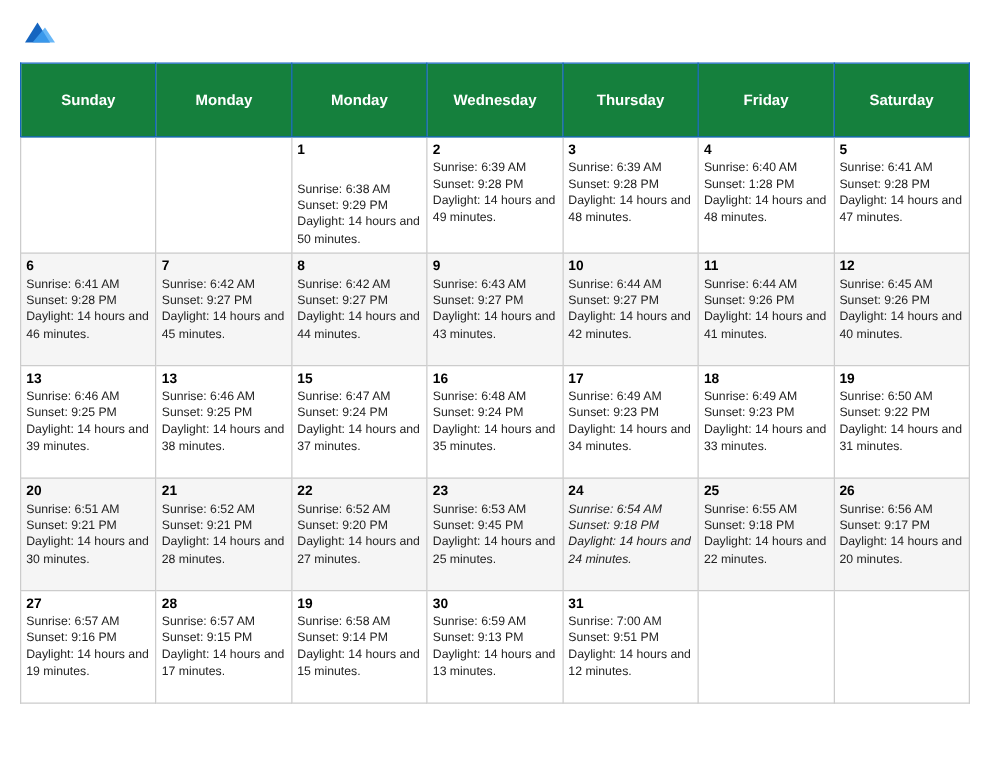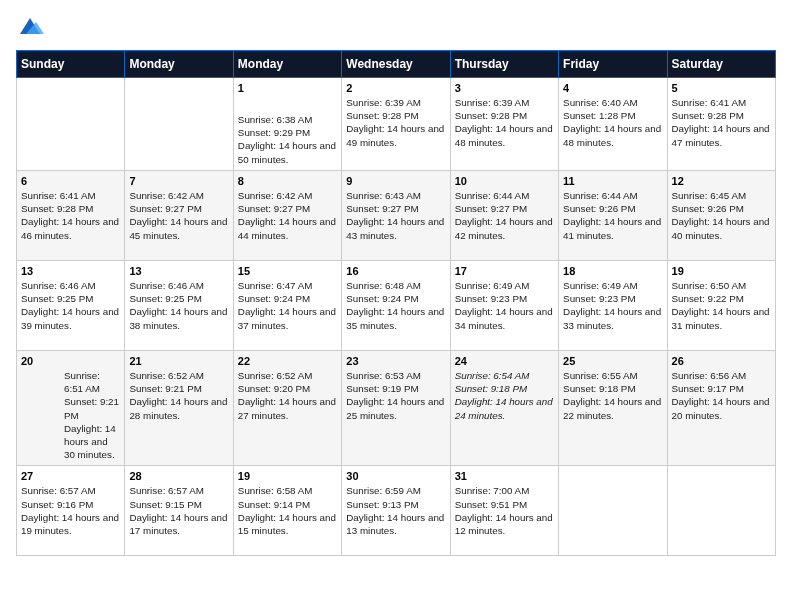--- a/index.html
+++ b/index.html
@@ -48,24 +48,24 @@
     .location-title {
       font-size: 14px;
       color: #444;
     }
     table {
       width: 100%;
       border-collapse: collapse;
       font-size: 10.5px;
     }
     thead tr th {
-      background-color: #0f172a;
+      background-color: #15803d;
       color: #fff;
-      padding: 6px 4px;
-      text-align: left;
+      padding: 22px 4px;
+      text-align: center;
       font-size: 12px;
       font-weight: bold;
       border: 1px solid #1565C0;
     }
     tbody tr td {
       border: 1px solid #ccc;
       vertical-align: top;
       padding: 4px 4px;
       width: calc(100% / 7);
       min-height: 80px;
@@ -243,40 +243,40 @@
         <td>
           <span class="day-number">19</span>
           <div class="day-info" style="white-space: pre-line;">Sunrise: 6:50 AM
 Sunset: 9:22 PM
 Daylight: 14 hours and 31 minutes.</div>
         </td>
       </tr>
       <tr>
         <td>
           <span class="day-number">20</span>
-          <div class="day-info" style="white-space: pre-line; margin-left: 43px;">Sunrise: 6:51 AM
+          <div class="day-info" style="white-space: pre-line;">Sunrise: 6:51 AM
 Sunset: 9:21 PM
 Daylight: 14 hours and 30 minutes.</div>
         </td>
         <td>
           <span class="day-number">21</span>
           <div class="day-info" style="white-space: pre-line;">Sunrise: 6:52 AM
 Sunset: 9:21 PM
 Daylight: 14 hours and 28 minutes.</div>
         </td>
         <td>
           <span class="day-number">22</span>
           <div class="day-info" style="white-space: pre-line;">Sunrise: 6:52 AM
 Sunset: 9:20 PM
 Daylight: 14 hours and 27 minutes.</div>
         </td>
         <td>
           <span class="day-number">23</span>
           <div class="day-info" style="white-space: pre-line;">Sunrise: 6:53 AM
-Sunset: 9:19 PM
+Sunset: 9:45 PM
 Daylight: 14 hours and 25 minutes.</div>
         </td>
         <td>
           <span class="day-number">24</span>
           <div class="day-info" style="white-space: pre-line; font-style: italic;">Sunrise: 6:54 AM
 Sunset: 9:18 PM
 Daylight: 14 hours and 24 minutes.</div>
         </td>
         <td>
           <span class="day-number">25</span>

